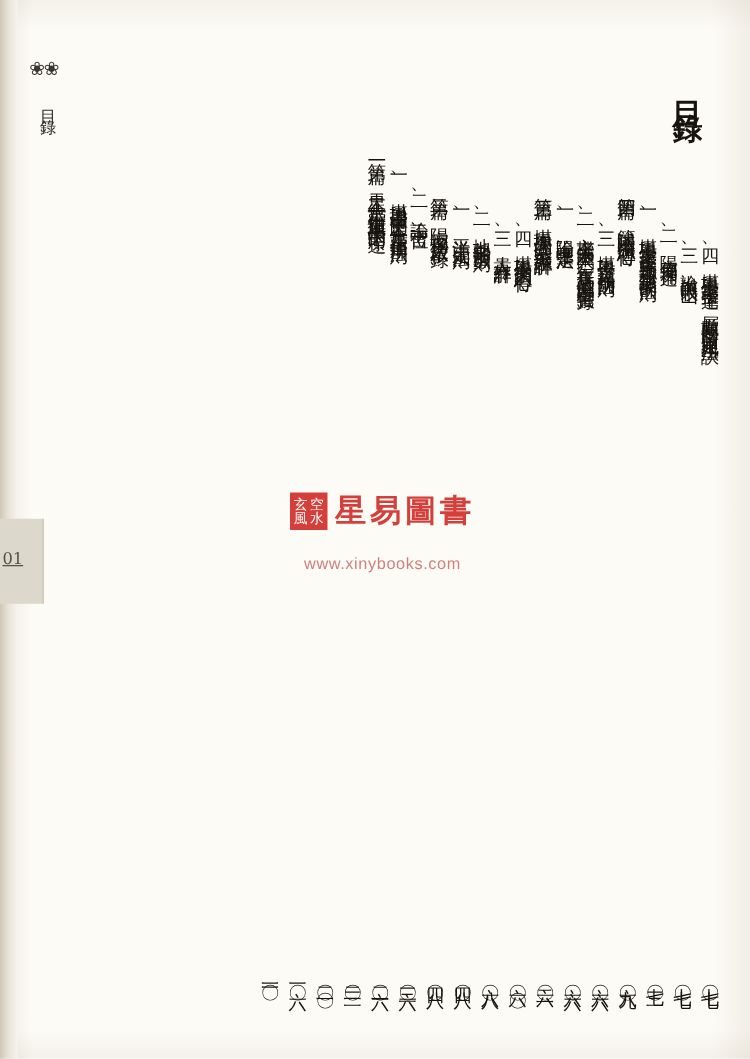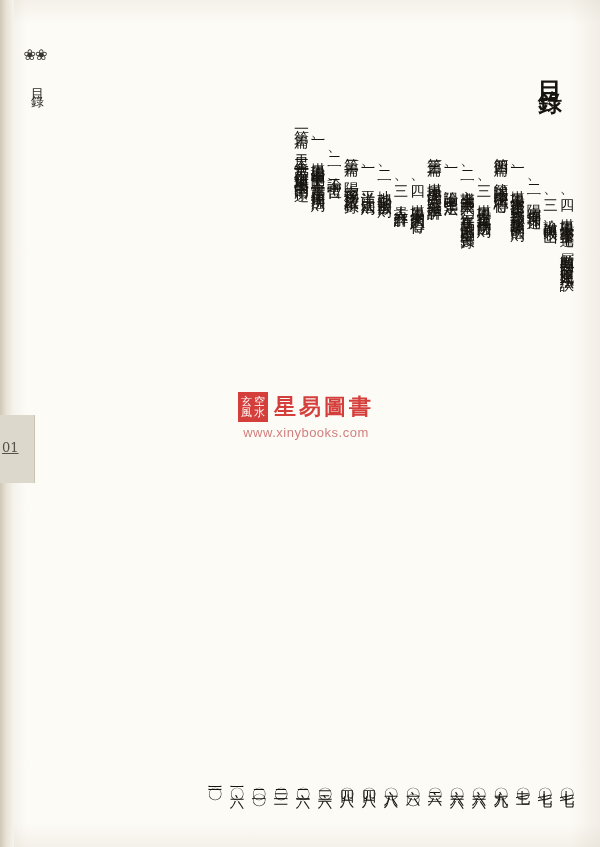--- a/index.html
+++ b/index.html
@@ -179,28 +179,28 @@
     flex-wrap: wrap;
     align-content: center;
     justify-content: center;
     padding: 2px;
     box-sizing: border-box;
     font-family: "DejaVu Serif", serif;
     opacity: 0.92;
   }
   .wm-seal span { width: 50%; text-align: center; }
   .wm-text {
-    font-size: 22px;
+    font-size: 25px;
     color: #d2302c;
     letter-spacing: 3px;
     font-weight: 700;
     opacity: 0.92;
   }
   .wm-url {
-    margin-top: 3px;
+    margin-top: 18px;
     font-size: 13px;
     color: #c96a6a;
     letter-spacing: 0.5px;
     font-family: "Liberation Sans", sans-serif;
     opacity: 0.85;
   }
 </style>
 </head>
 <body>
 

